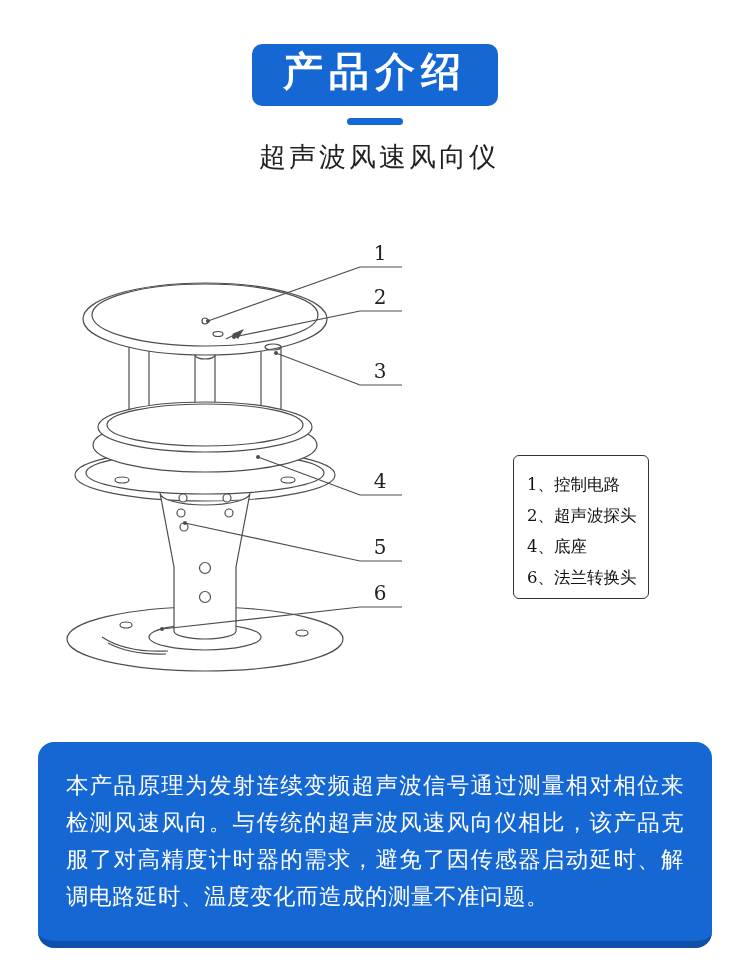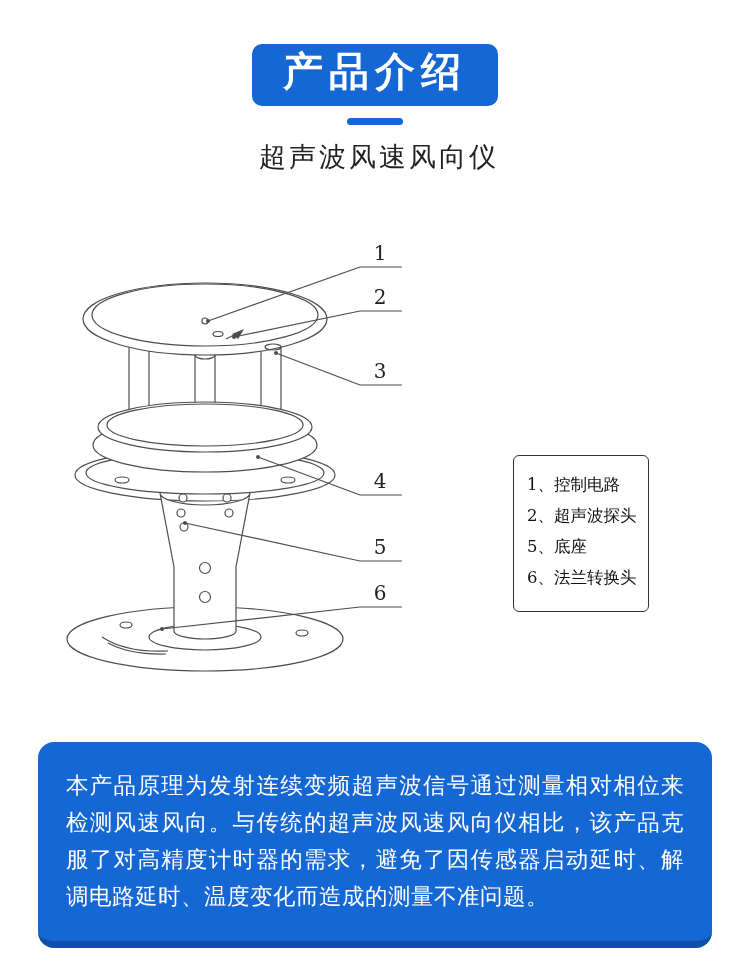--- a/index.html
+++ b/index.html
@@ -22,21 +22,21 @@
   }
 
   .diagram{position:absolute;left:30px;top:235px;width:420px;height:480px;}
   .ln{fill:none;stroke:#4d4d4d;stroke-width:1.2;}
   .fw{fill:#fff;stroke:#4d4d4d;stroke-width:1.2;}
   .dot{fill:#4d4d4d;stroke:none;}
   .num{font-family:"DejaVu Serif",serif;font-size:20px;fill:#222;text-anchor:middle;}
 
   .legend{
     position:absolute;left:513px;top:455px;width:136px;box-sizing:border-box;
-    border:1px solid #333;border-radius:6px;padding:13px 8px 18px 13px;background:#fff;
+    border:1px solid #333;border-radius:6px;padding:13px 8px 5px 13px;background:#fff;
   }
   .legend-item{
     font-family:"DejaVu Serif",serif;
     font-size:16.5px;line-height:31px;color:#111;white-space:nowrap;
   }
 
   .desc{
     position:absolute;left:38px;top:742px;width:674px;box-sizing:border-box;
     background:var(--primary,#1567d3);
     border-bottom:7px solid var(--primary-dark,#0f4fa8);
@@ -152,21 +152,21 @@
         <text class="num" x="350" y="253">4</text>
         <text class="num" x="350" y="319">5</text>
         <text class="num" x="350" y="365">6</text>
       </g>
     </svg>
   </div>
 
   <div class="legend">
     <div class="legend-item">1、控制电路</div>
     <div class="legend-item">2、超声波探头</div>
-    <div class="legend-item">5、底座</div>
+    <div class="legend-item">4、底座</div>
     <div class="legend-item">6、法兰转换头</div>
   </div>
 
   <div class="desc">
     <p>本产品原理为发射连续变频超声波信号通过测量相对相位来检测风速风向。与传统的超声波风速风向仪相比，该产品克服了对高精度计时器的需求，避免了因传感器启动延时、解调电路延时、温度变化而造成的测量不准问题。</p>
   </div>
 
 </div>
 
 </body></html>

